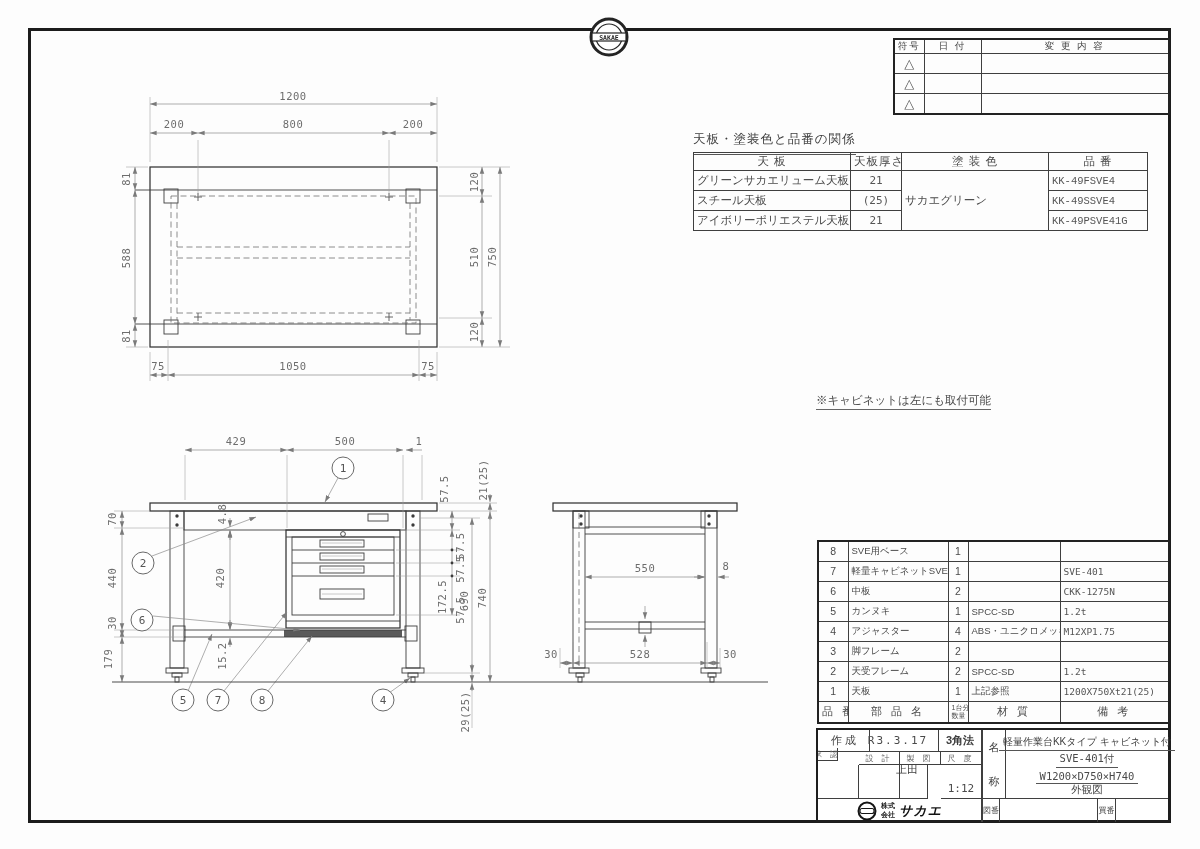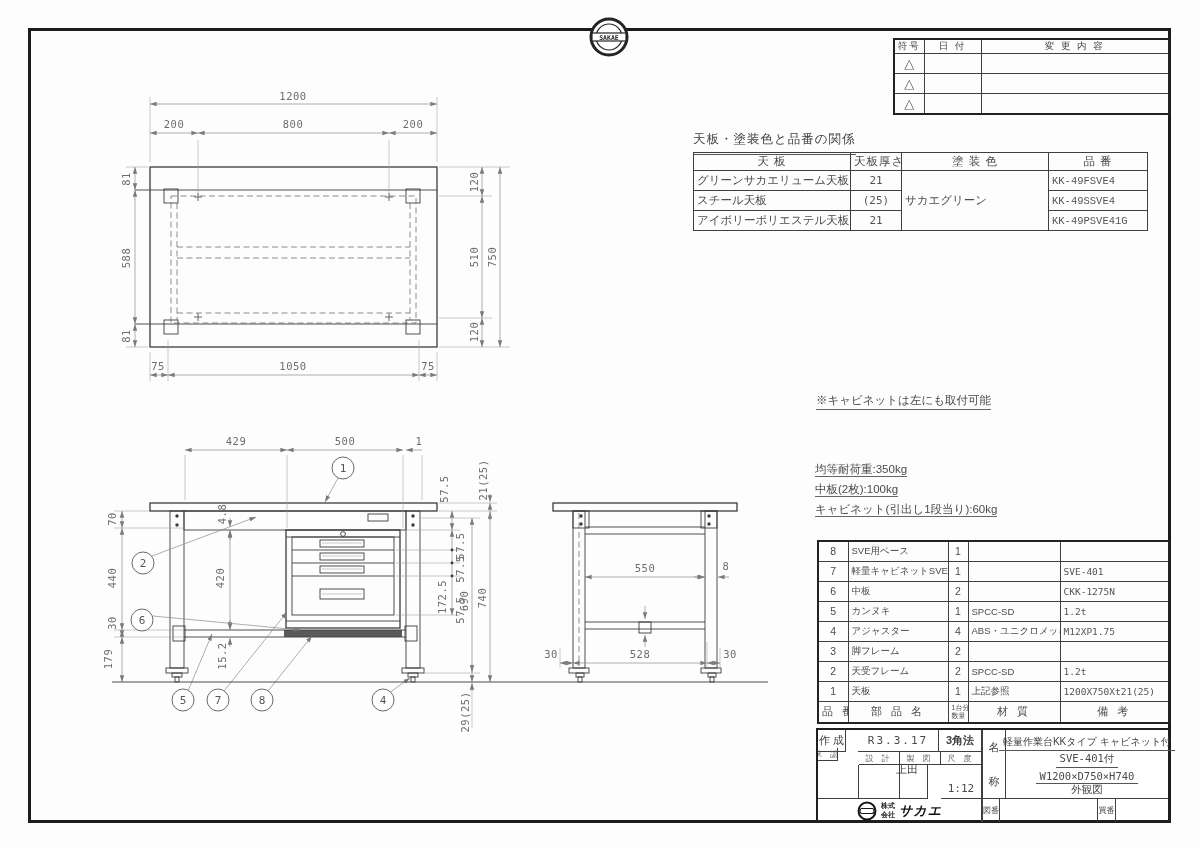--- a/index.html
+++ b/index.html
@@ -363,25 +363,20 @@
     </tr>
     <tr>
       <td>アイボリーポリエステル天板</td>
       <td class="num">21</td>
       <td class="code">KK-49PSVE41G</td>
     </tr>
   </tbody>
     </table>
 
   <div class="note-cab">※キャビネットは左にも取付可能</div>
-  <div class="loads">
-    <div><span>均等耐荷重:350kg</span></div>
-    <div><span>中板(2枚):100kg</span></div>
-    <div><span>キャビネット(引出し1段当り):60kg</span></div>
-  </div>
 
   <table class="parts">
     <tbody>
         <tr>
       <td class="c" style="width:30px">8</td>
       <td class="sm" style="width:100px">SVE用ベース</td>
       <td class="c" style="width:20px">1</td>
       <td class="sm" style="width:92px"></td>
       <td class="mono"></td>
     </tr>
@@ -442,21 +437,21 @@
         <div>数量</div>
       </td>
       <td class="hd">材  質</td>
       <td class="hd">備  考</td>
     </tr>
   </tbody>
     </table>
 
   <div class="tb">
 
-    <div class="cell" style="left:0;top:0;width:28px;height:22px;border-right-width:1px;border-bottom-width:1px">作 成</div>
+    <div class="cell" style="left:0;top:0;width:52px;height:22px;border-right-width:1px;border-bottom-width:1px">作 成</div>
     <div class="cell mono" style="left:40px;top:0;width:81px;height:22px;border-right-width:1px;border-bottom-width:1px;letter-spacing:2px">R3.3.17</div>
     <div class="cell" style="left:121px;top:0;width:43px;height:22px;border-right-width:1px;border-bottom-width:1px;font-weight:bold">3角法</div>
 
     <div class="cell thin" style="left:0;top:18px;width:20px;height:13px;border-right-width:1px;border-bottom-width:1px">承 認</div>
     <div class="cell thin" style="left:41px;top:22px;width:41px;height:13px;border-right-width:1px;border-bottom-width:1px">設 計</div>
     <div class="cell thin" style="left:82px;top:22px;width:41px;height:13px;border-right-width:1px;border-bottom-width:1px">製 図</div>
     <div class="cell thin" style="left:123px;top:22px;width:41px;height:13px;border-right-width:1px;border-bottom-width:1px">尺 度</div>
 
     <div class="cell" style="left:0;top:35px;width:41px;height:34px;border-right-width:1px;border-bottom-width:1px"></div>
     <div class="cell" style="left:41px;top:35px;width:41px;height:34px;border-right-width:1px;border-bottom-width:1px"></div>

